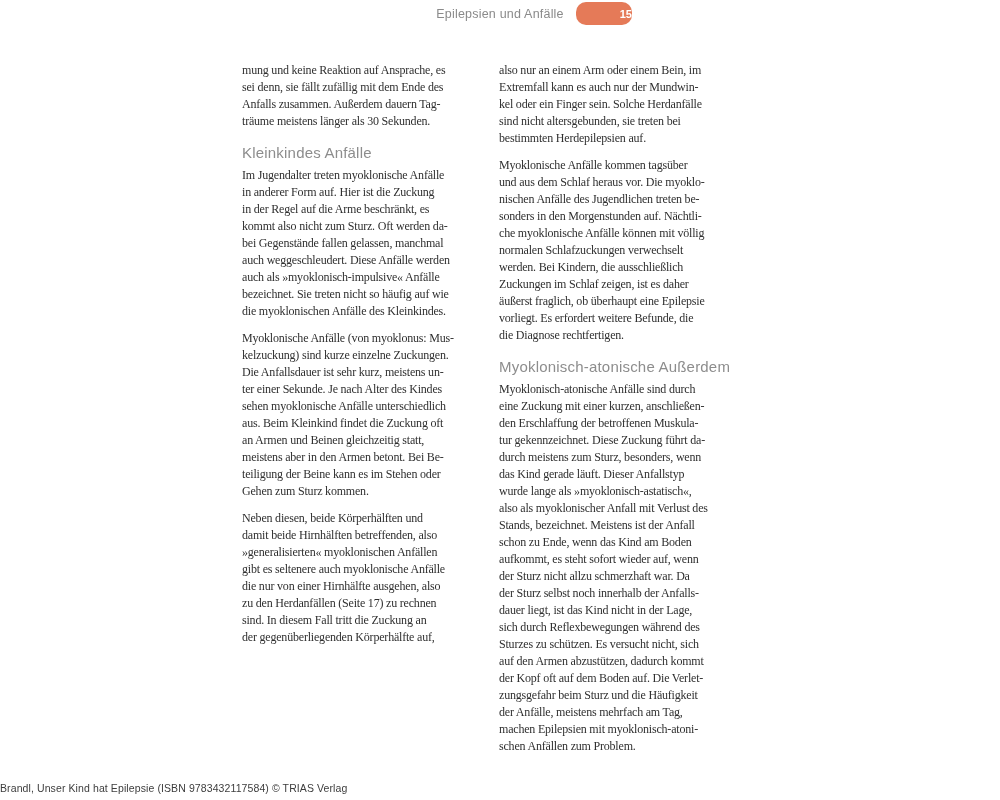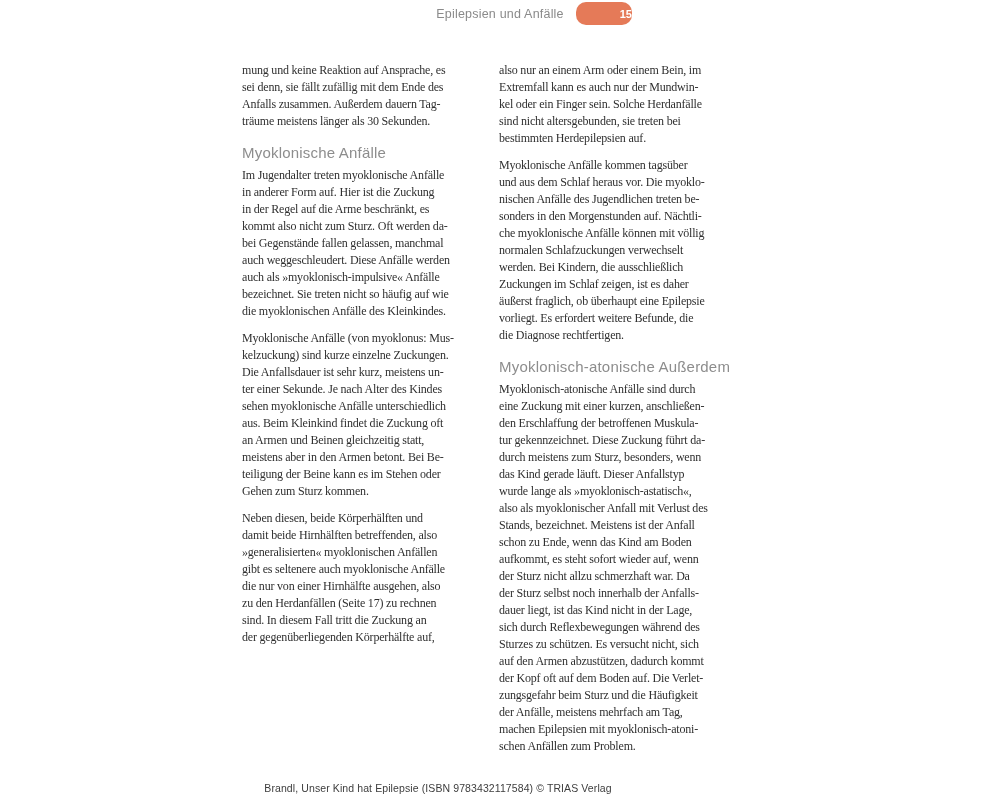--- a/index.html
+++ b/index.html
@@ -67,21 +67,20 @@
     font-weight: 400;
     color: var(--heading-gray);
     letter-spacing: 0.2px;
     margin: 14px 0 6px 0;
   }
   .page-footer {
     position: absolute;
     left: 0;
     right: 0;
     bottom: 6px;
-    text-align: center;
     font-family: "Liberation Sans", sans-serif;
     font-size: 10.5px;
     color: var(--footer-text);
     letter-spacing: 0.1px;
     margin-top: 8px;
   }
 </style>
 </head>
 <body>
 
@@ -90,21 +89,21 @@
   <header class="page-header">
     <span class="section-title">Epilepsien und Anfälle</span>
     <span class="page-badge">15</span>
   </header>
 
   <div class="col col-left">
     <p>mung und keine Reaktion auf Ansprache, es
 sei denn, sie fällt zufällig mit dem Ende des
 Anfalls zusammen. Außerdem dauern Tag-
 träume meistens länger als 30 Sekunden.</p>
-    <h2>Myoklonische Anfälle</h2>
+    <h2>Kleinkindes Anfälle</h2>
     <p>Im Jugendalter treten myoklonische Anfälle
 in anderer Form auf. Hier ist die Zuckung
 in der Regel auf die Arme beschränkt, es
 kommt also nicht zum Sturz. Oft werden da-
 bei Gegenstände fallen gelassen, manchmal
 auch weggeschleudert. Diese Anfälle werden
 auch als »myoklonisch-impulsive« Anfälle
 bezeichnet. Sie treten nicht so häufig auf wie
 die myoklonischen Anfälle des Kleinkindes.</p>
     <p>Myoklonische Anfälle (von myoklonus: Mus-

